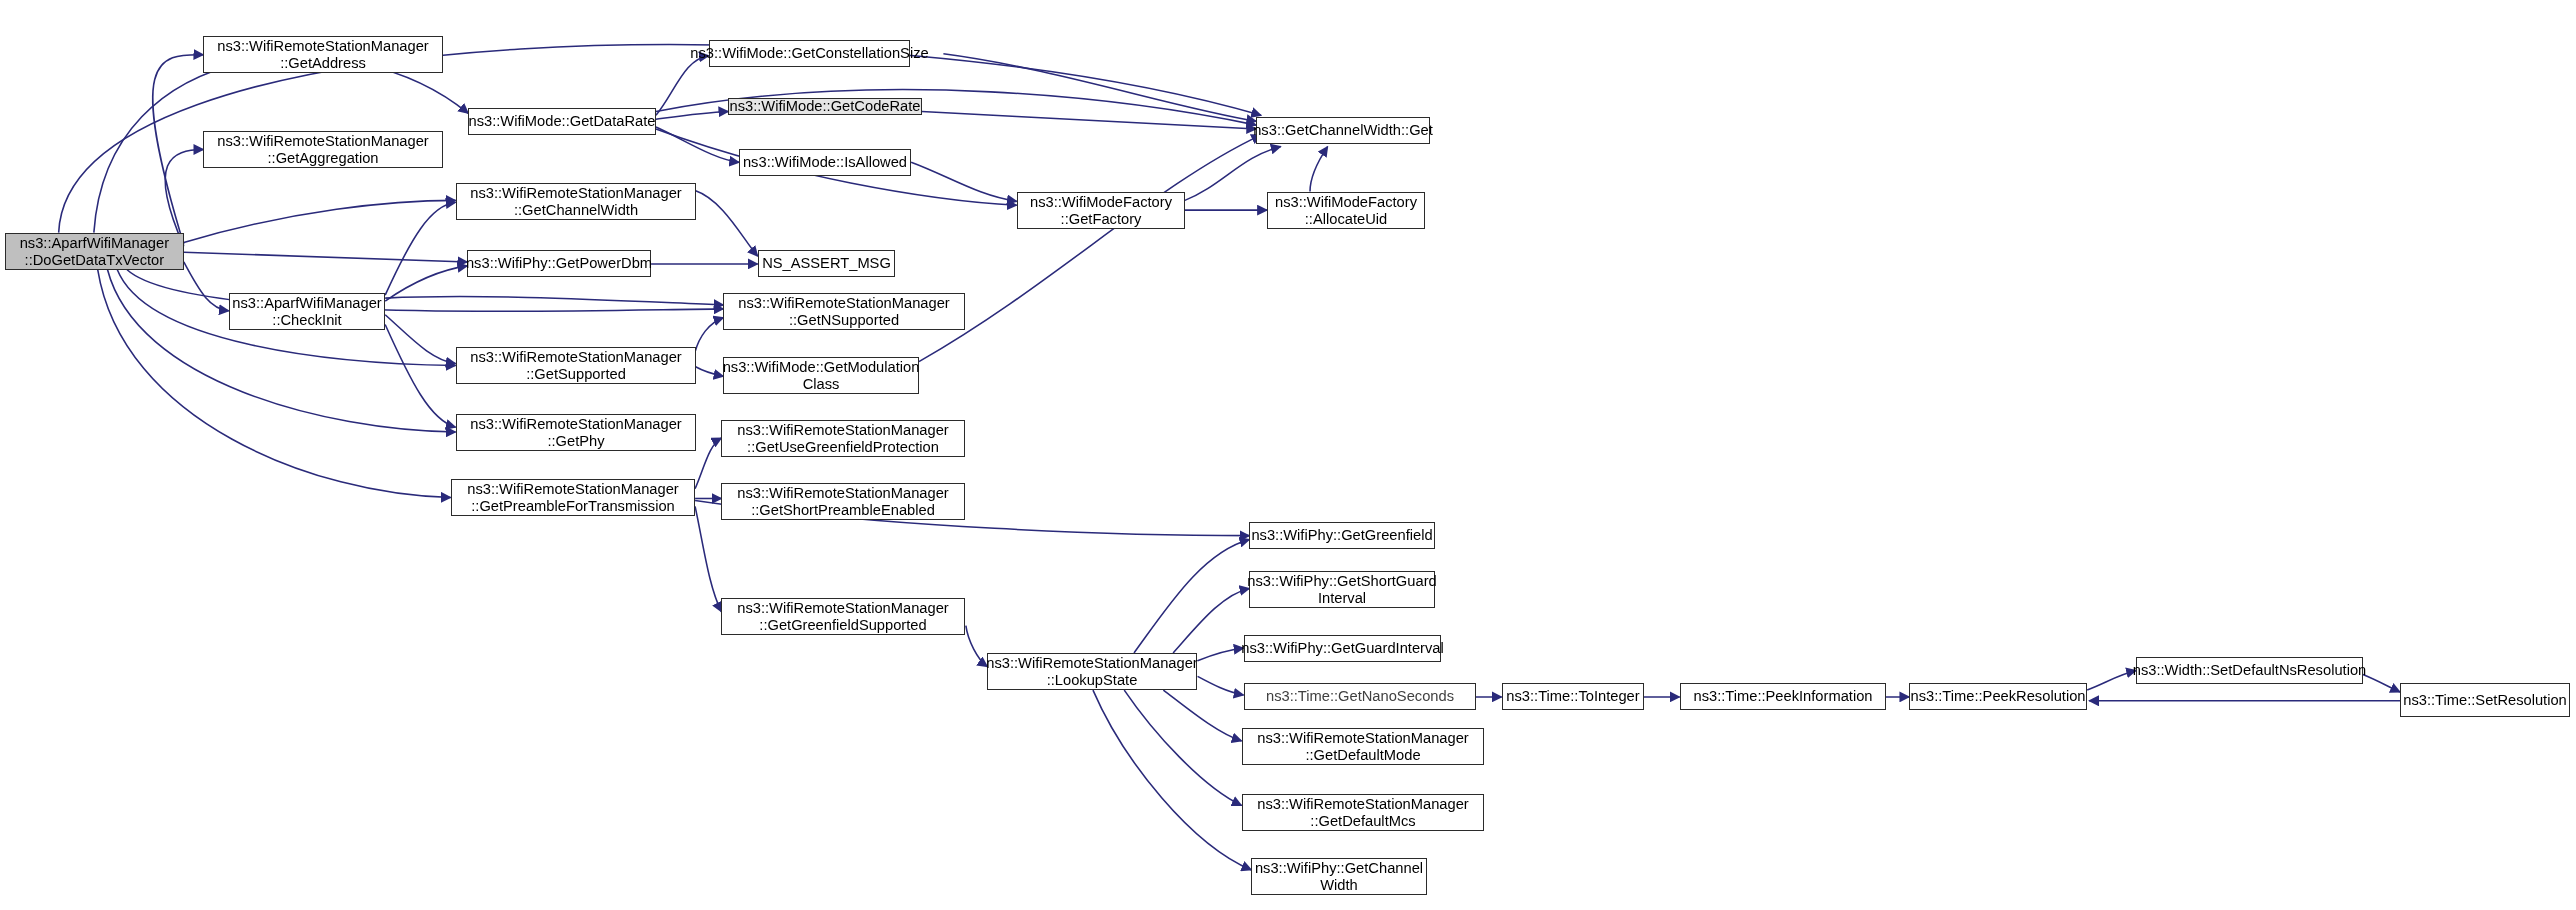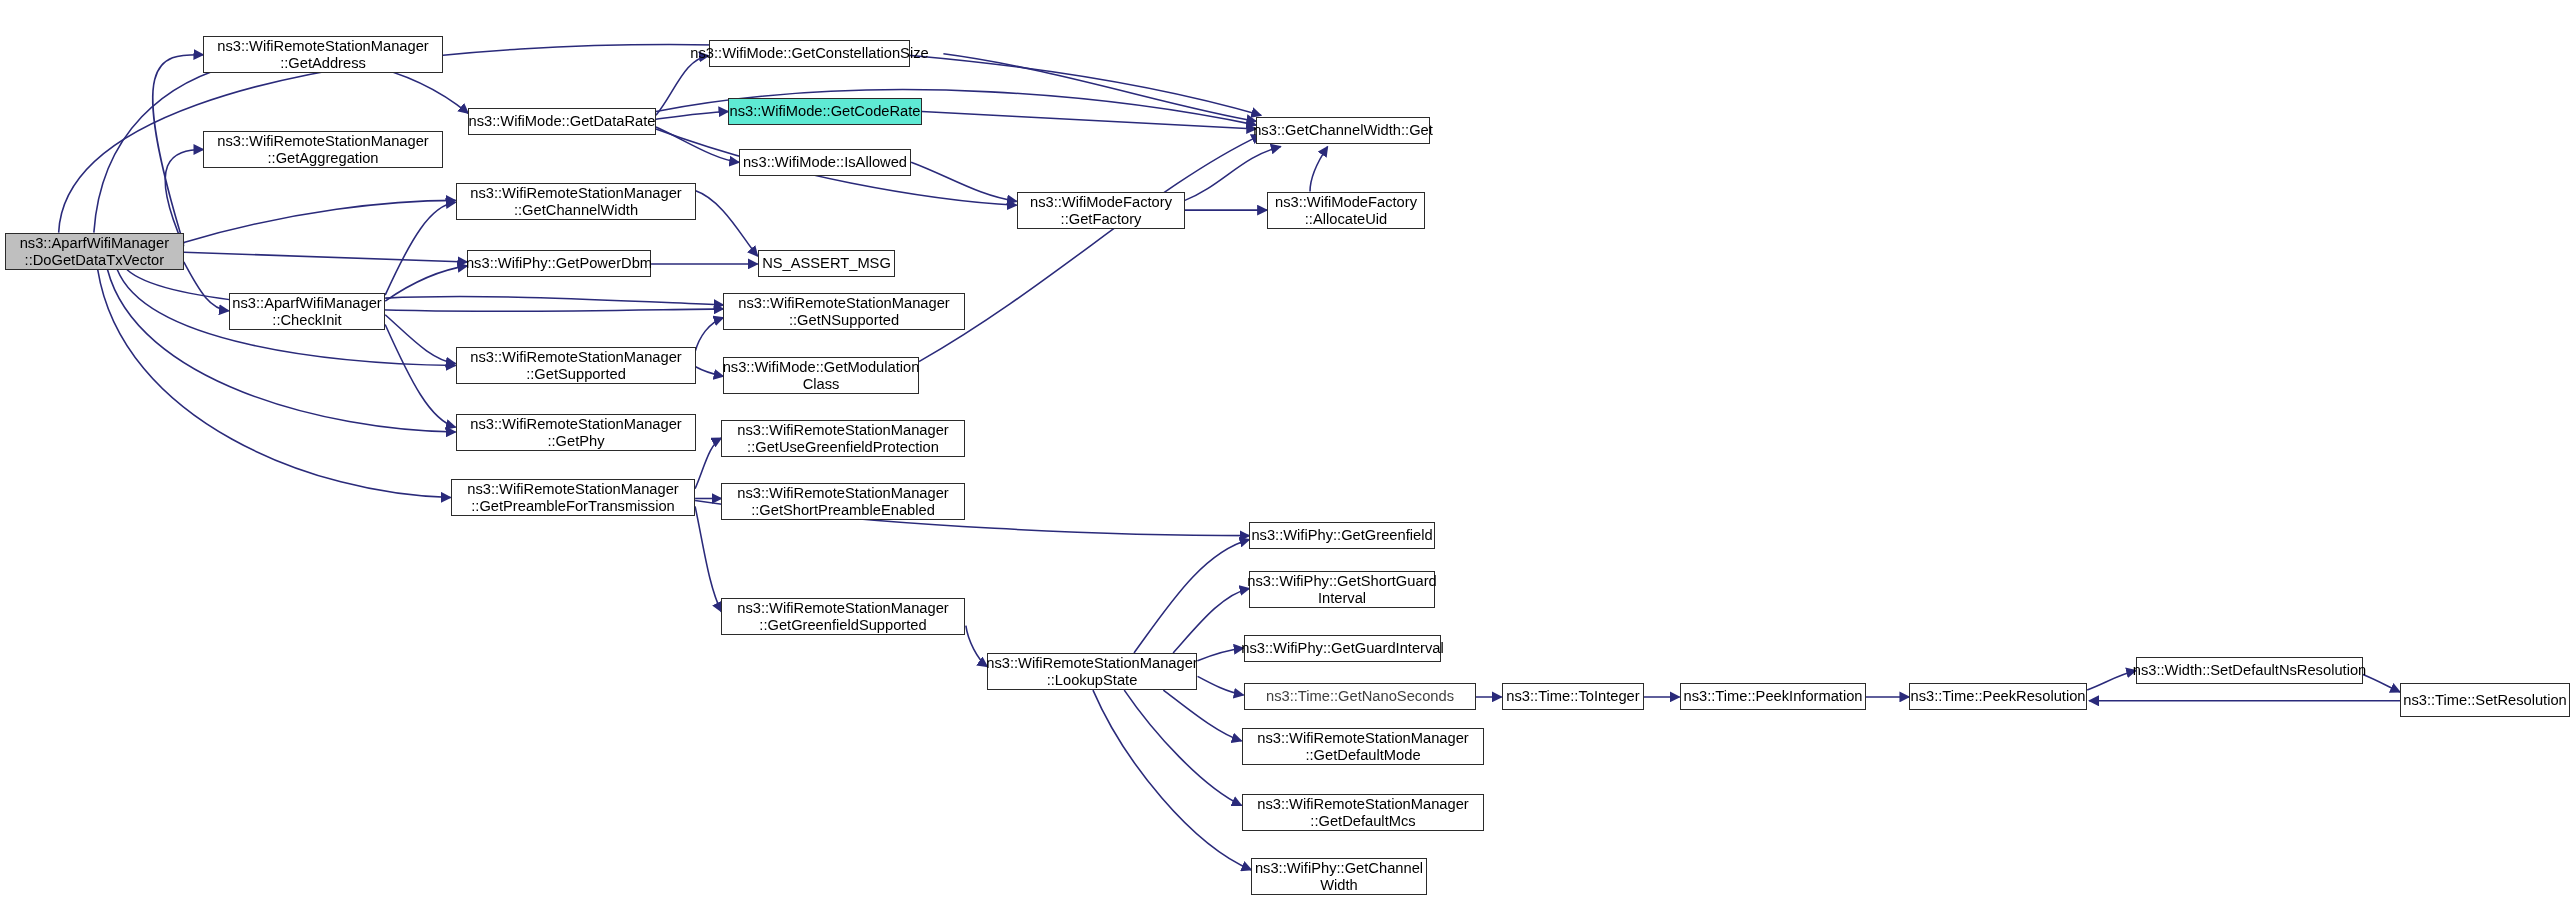--- a/index.html
+++ b/index.html
@@ -88,21 +88,21 @@
       <div class="node" style="left: 203px; top: 131px; width: 240px; height: 37px; background: rgb(255, 255, 255); border-color: rgb(43, 43, 43); color: rgb(0, 0, 0);">
         <span class="lbl">ns3::WifiRemoteStationManager
 ::GetAggregation</span>
       </div>
       <div class="node" style="left: 468px; top: 108px; width: 188px; height: 27px; background: rgb(255, 255, 255); border-color: rgb(43, 43, 43); color: rgb(0, 0, 0);">
         <span class="lbl">ns3::WifiMode::GetDataRate</span>
       </div>
       <div class="node" style="left: 709px; top: 40px; width: 201px; height: 27px; background: rgb(255, 255, 255); border-color: rgb(43, 43, 43); color: rgb(0, 0, 0);">
         <span class="lbl">ns3::WifiMode::GetConstellationSize</span>
       </div>
-      <div class="node" style="left: 728px; top: 98px; width: 194px; height: 27px; background: #5eead4; border-color: rgb(43, 43, 43); color: rgb(0, 0, 0);">
+      <div class="node" style="left: 728px; top: 98px; width: 194px; height: 17px; background: #e5e5e5; border-color: rgb(43, 43, 43); color: rgb(0, 0, 0);">
         <span class="lbl">ns3::WifiMode::GetCodeRate</span>
       </div>
       <div class="node" style="left: 739px; top: 149px; width: 172px; height: 27px; background: rgb(255, 255, 255); border-color: rgb(43, 43, 43); color: rgb(0, 0, 0);">
         <span class="lbl">ns3::WifiMode::IsAllowed</span>
       </div>
       <div class="node" style="left: 1256px; top: 117px; width: 174px; height: 27px; background: rgb(255, 255, 255); border-color: rgb(43, 43, 43); color: rgb(0, 0, 0);">
         <span class="lbl">ns3::GetChannelWidth::Get</span>
       </div>
       <div class="node" style="left: 1017px; top: 192px; width: 168px; height: 37px; background: rgb(255, 255, 255); border-color: rgb(43, 43, 43); color: rgb(0, 0, 0);">
         <span class="lbl">ns3::WifiModeFactory
@@ -171,21 +171,21 @@
       <div class="node" style="left: 987px; top: 653px; width: 210px; height: 37px; background: rgb(255, 255, 255); border-color: rgb(43, 43, 43); color: rgb(0, 0, 0);">
         <span class="lbl">ns3::WifiRemoteStationManager
 ::LookupState</span>
       </div>
       <div class="node" style="left: 1244px; top: 683px; width: 232px; height: 27px; background: rgb(255, 255, 255); border-color: rgb(43, 43, 43); color: #404040;">
         <span class="lbl">ns3::Time::GetNanoSeconds</span>
       </div>
       <div class="node" style="left: 1502px; top: 683px; width: 142px; height: 27px; background: rgb(255, 255, 255); border-color: rgb(43, 43, 43); color: rgb(0, 0, 0);">
         <span class="lbl">ns3::Time::ToInteger</span>
       </div>
-      <div class="node" style="left: 1680px; top: 683px; width: 186px; height: 27px; background: rgb(255, 255, 255); border-color: rgb(43, 43, 43); color: rgb(0, 0, 0);">
+      <div class="node" style="left: 1680px; top: 683px; width: 206px; height: 27px; background: rgb(255, 255, 255); border-color: rgb(43, 43, 43); color: rgb(0, 0, 0);">
         <span class="lbl">ns3::Time::PeekInformation</span>
       </div>
       <div class="node" style="left: 1909px; top: 683px; width: 178px; height: 27px; background: rgb(255, 255, 255); border-color: rgb(43, 43, 43); color: rgb(0, 0, 0);">
         <span class="lbl">ns3::Time::PeekResolution</span>
       </div>
       <div class="node" style="left: 2136px; top: 657px; width: 227px; height: 27px; background: rgb(255, 255, 255); border-color: rgb(43, 43, 43); color: rgb(0, 0, 0);">
         <span class="lbl">ns3::Width::SetDefaultNsResolution</span>
       </div>
       <div class="node" style="left: 2400px; top: 683px; width: 170px; height: 34px; background: rgb(255, 255, 255); border-color: rgb(43, 43, 43); color: rgb(0, 0, 0);">
         <span class="lbl">ns3::Time::SetResolution</span>

